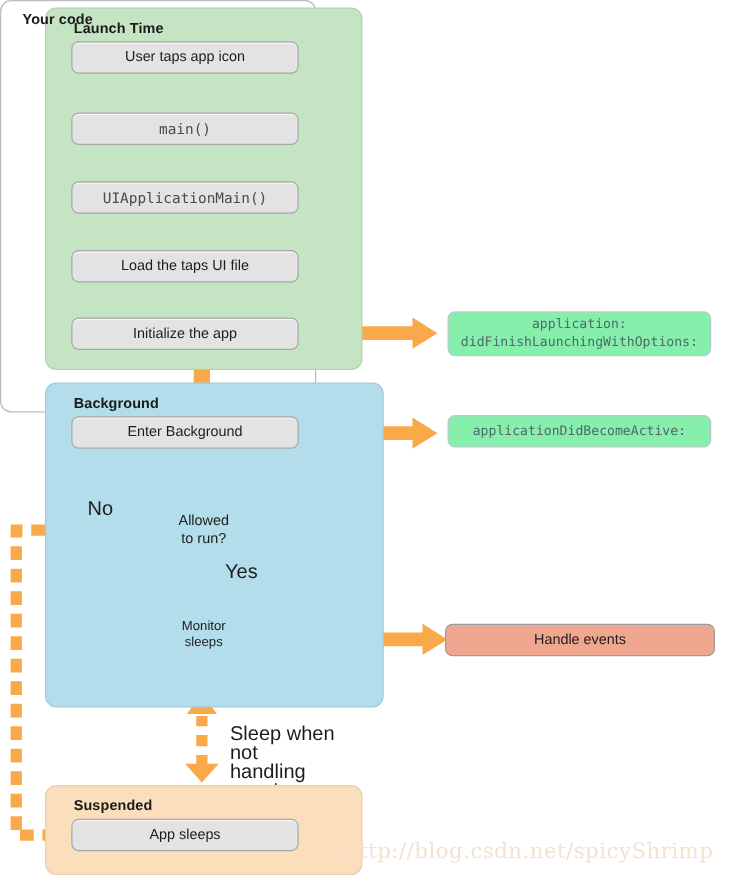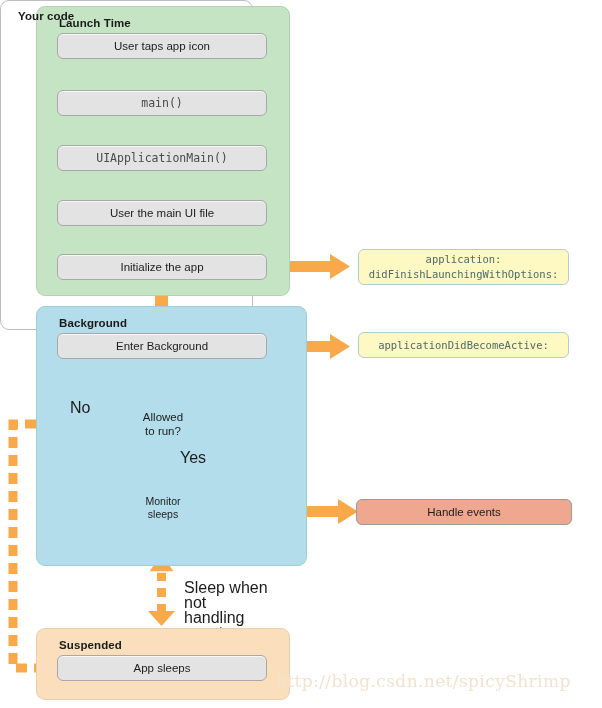--- a/index.html
+++ b/index.html
@@ -66,21 +66,21 @@
   }
   .panel-title-yourcode {
     left: 18px;
     top: 10px;
   }
 
   
   .flowbox {
     position: absolute;
     left: 57px;
-    width: 210px;
+    width: 182px;
     height: 26px;
     background: #e3e3e3;
     border: 1px solid #a8a8a8;
     border-radius: 6px;
     box-sizing: border-box;
     display: flex;
     align-items: center;
     justify-content: center;
     font-size: 11.5px;
     color: #1c1c1c;
@@ -90,21 +90,21 @@
     font-family: "DejaVu Sans Mono", monospace;
     font-size: 11.5px;
     color: #4a4a4a;
   }
 
   
   .codebox {
     position: absolute;
     left: 358px;
     width: 211px;
-    background: #fef9c3;
+    background: #86efac;
     border: 1px solid #b5cccc;
     border-radius: 6px;
     box-sizing: border-box;
     display: flex;
     flex-direction: column;
     align-items: center;
     justify-content: center;
     font-family: "DejaVu Sans Mono", monospace;
     font-size: 10.5px;
     color: #4e6a6a;
@@ -274,21 +274,21 @@
   <div class="flowbox" style="top:33px;">
     <span>User taps app icon</span>
   </div>
   <div class="flowbox mono" style="top:90px;">
     <span>main()</span>
   </div>
   <div class="flowbox mono" style="top:145px;">
     <span>UIApplicationMain()</span>
   </div>
   <div class="flowbox" style="top:200px;">
-    <span>User the main UI file</span>
+    <span>Load the taps UI file</span>
   </div>
   <div class="flowbox" style="top:254px;">
     <span>Initialize the app</span>
   </div>
 
   <div class="panel panel-background">
     <div class="panel-title">Background</div>
   </div>
 
   <div class="flowbox" style="top:333px;">

